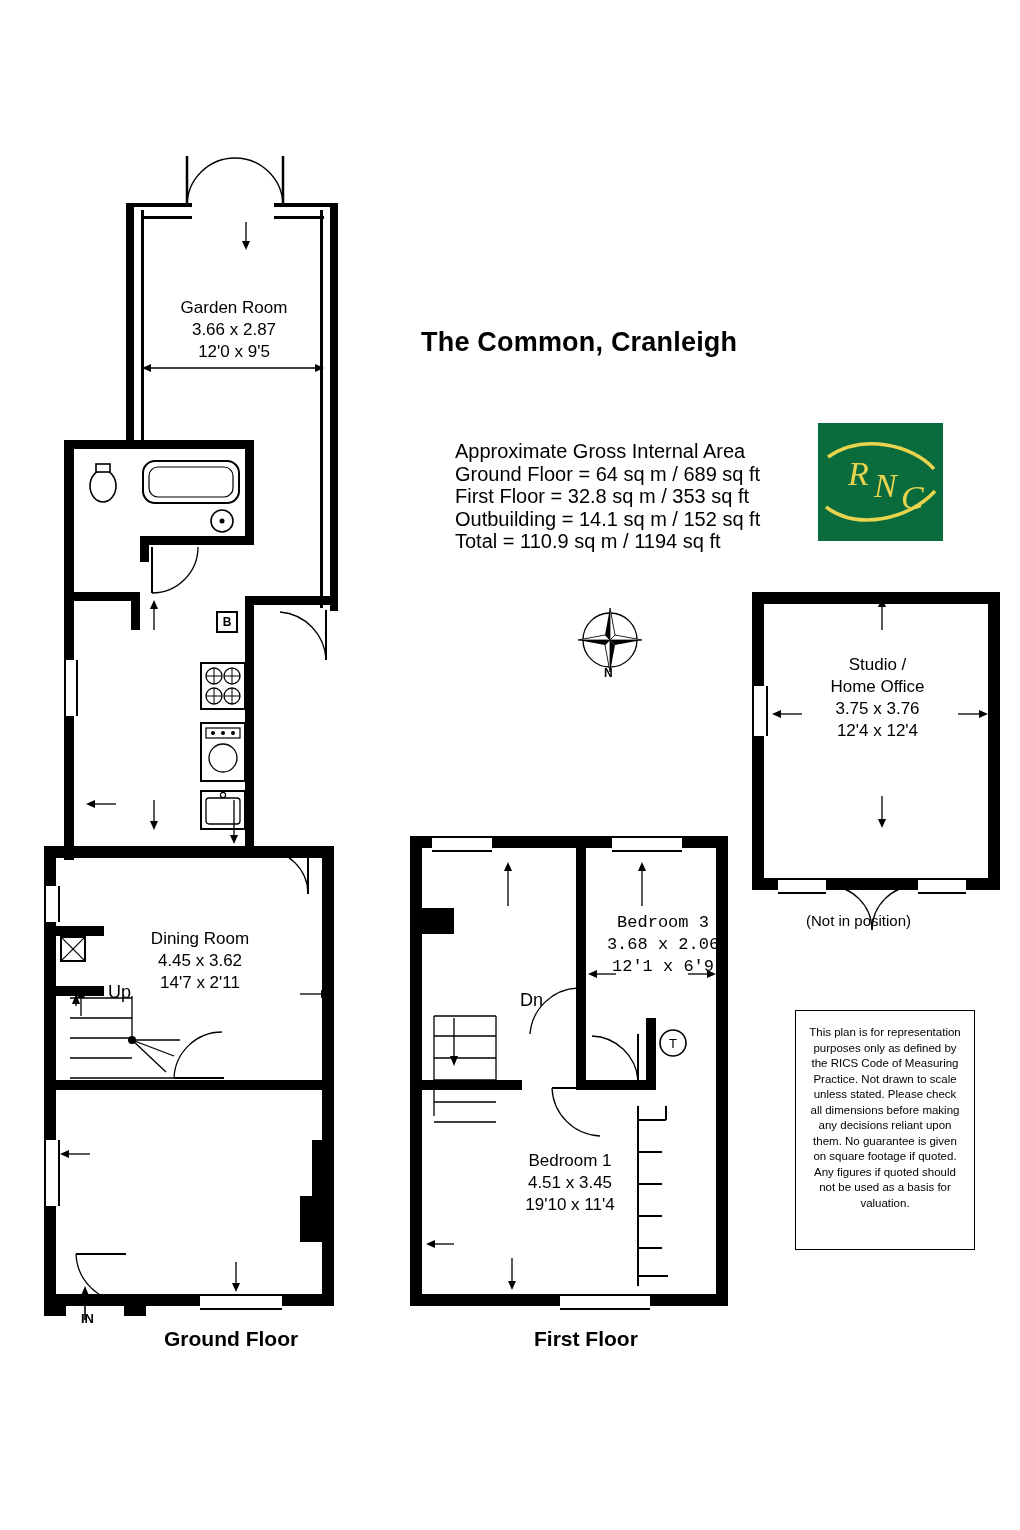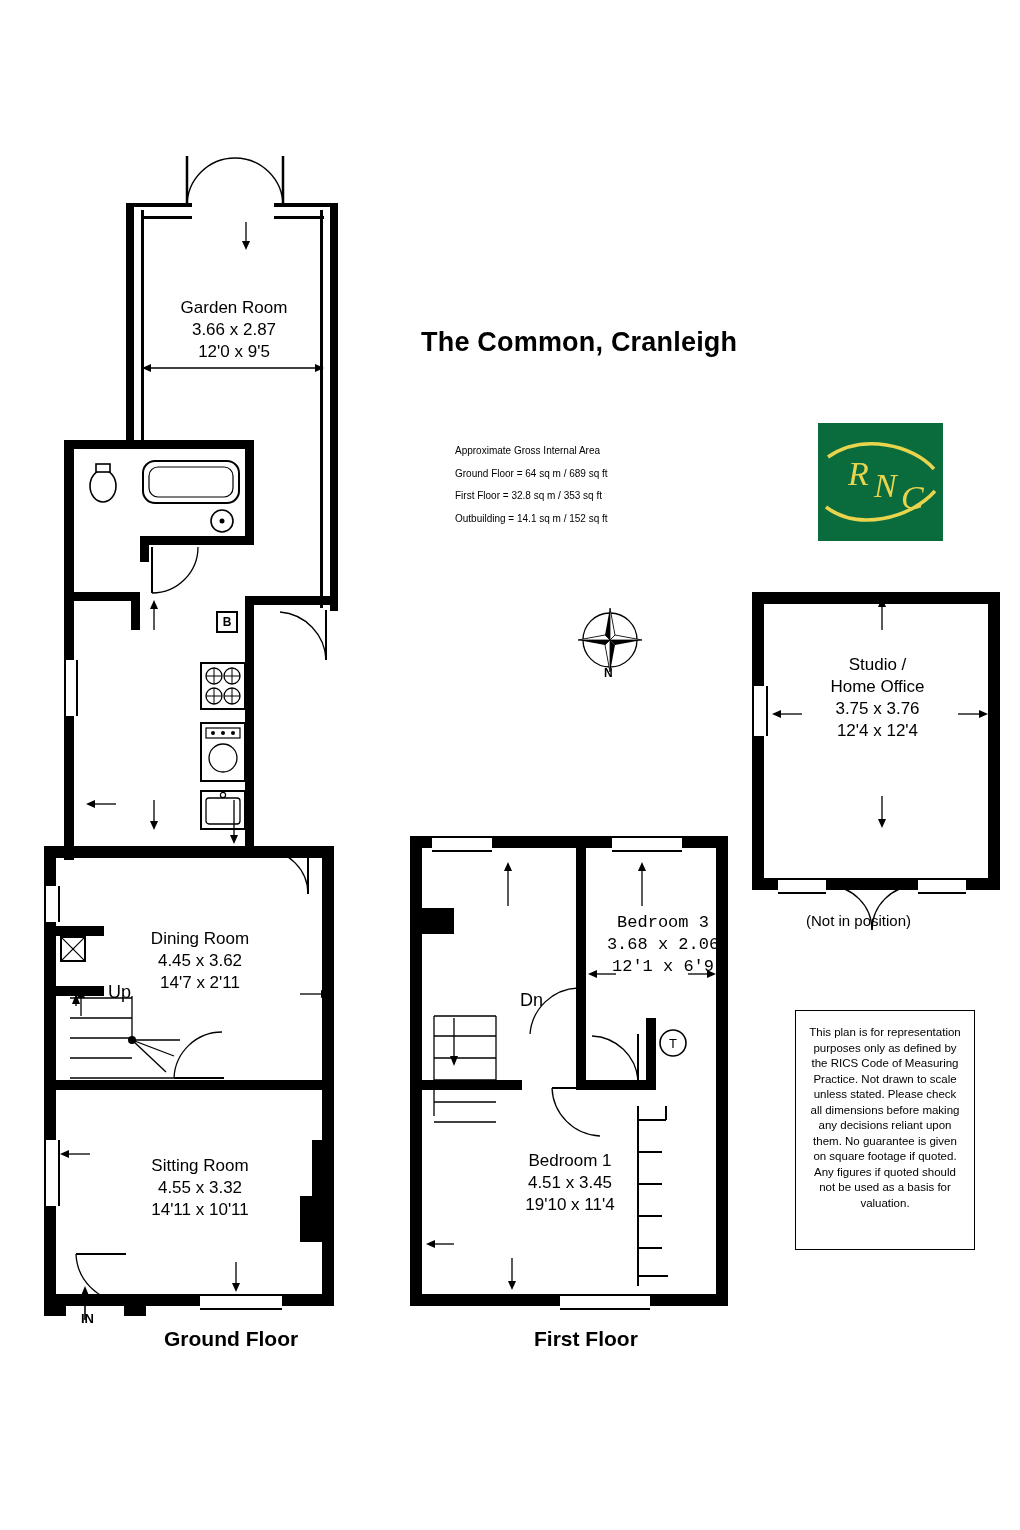--- a/index.html
+++ b/index.html
@@ -38,21 +38,21 @@
     white-space: nowrap;
   }
   .floor-title {
     position: absolute;
     font-size: 21px;
     font-weight: bold;
     white-space: nowrap;
   }
   .area-block {
     position: absolute;
-    font-size: 10px;
+    font-size: 20px;
     line-height: 22.5px;
     white-space: nowrap;
   }
   .disclaimer {
     position: absolute;
     border: 1px solid #000;
     box-sizing: border-box;
     font-size: 11.5px;
     line-height: 15.5px;
     text-align: center;
@@ -90,20 +90,21 @@
 
 <div id="page">
 
   <div class="title" style="left:421px; top:327px;">The Common, Cranleigh</div>
 
   <div class="area-block" style="left:455px; top:440px; width:290px;">
     <div>Approximate Gross Internal Area</div>
     <div>Ground Floor = 64 sq m / 689 sq ft</div>
     <div>First Floor = 32.8 sq m / 353 sq ft</div>
     <div>Outbuilding = 14.1 sq m / 152 sq ft</div>
+    <div>Total = 110.9 sq m / 1194 sq ft</div>
   </div>
 
   <div class="logo" style="left:818px; top:423px; width:125px; height:118px;">
     <svg width="125" height="118" viewBox="0 0 125 118">
       <rect x="0" y="0" width="125" height="118" fill="#0a6b3d"></rect>
       <path d="M10 34 C 45 10, 95 22, 116 46" stroke="#e8d44d" stroke-width="3.5" fill="none"></path>
       <path d="M8 84 C 40 108, 92 96, 117 68" stroke="#e8d44d" stroke-width="3.5" fill="none"></path>
       <text x="30" y="62" font-family="Liberation Serif, serif" font-size="34" fill="#e8d44d" font-style="italic">R</text>
       <text x="56" y="74" font-family="Liberation Serif, serif" font-size="34" fill="#e8d44d" font-style="italic">N</text>
       <text x="83" y="86" font-family="Liberation Serif, serif" font-size="34" fill="#e8d44d" font-style="italic">C</text>
@@ -268,25 +269,20 @@
 
   <div class="wall" style="left:312px; top:1140px; width:22px; height:60px;"></div>
   <div class="wall" style="left:300px; top:1196px; width:34px; height:46px;"></div>
 
   <div class="room-label" style="left:105px; top:928px; width:190px;">
     <div class="nm">Dining Room</div>
     <div>4.45 x 3.62</div>
     <div>14'7 x 2'11</div>
   </div>
 
-  <div class="room-label" style="left:105px; top:1155px; width:190px;">
-    <div class="nm">Sitting Room</div>
-    <div>4.55 x 3.32</div>
-    <div>14'11 x 10'11</div>
-  </div>
 
   <div class="abs" style="left:70px; top:996px;">
     <svg width="140" height="84" viewBox="0 0 140 84">
       <line x1="0" y1="22" x2="62" y2="22" stroke="#000" stroke-width="1.3"></line>
       <line x1="0" y1="42" x2="62" y2="42" stroke="#000" stroke-width="1.3"></line>
       <line x1="0" y1="62" x2="62" y2="62" stroke="#000" stroke-width="1.3"></line>
       <line x1="0" y1="82" x2="118" y2="82" stroke="#000" stroke-width="1.3"></line>
       <line x1="0" y1="2" x2="62" y2="2" stroke="#000" stroke-width="1.3"></line>
       <line x1="62" y1="0" x2="62" y2="44" stroke="#000" stroke-width="1.3"></line>
       <path d="M62 44 L104 60" stroke="#000" stroke-width="1.3"></path>

